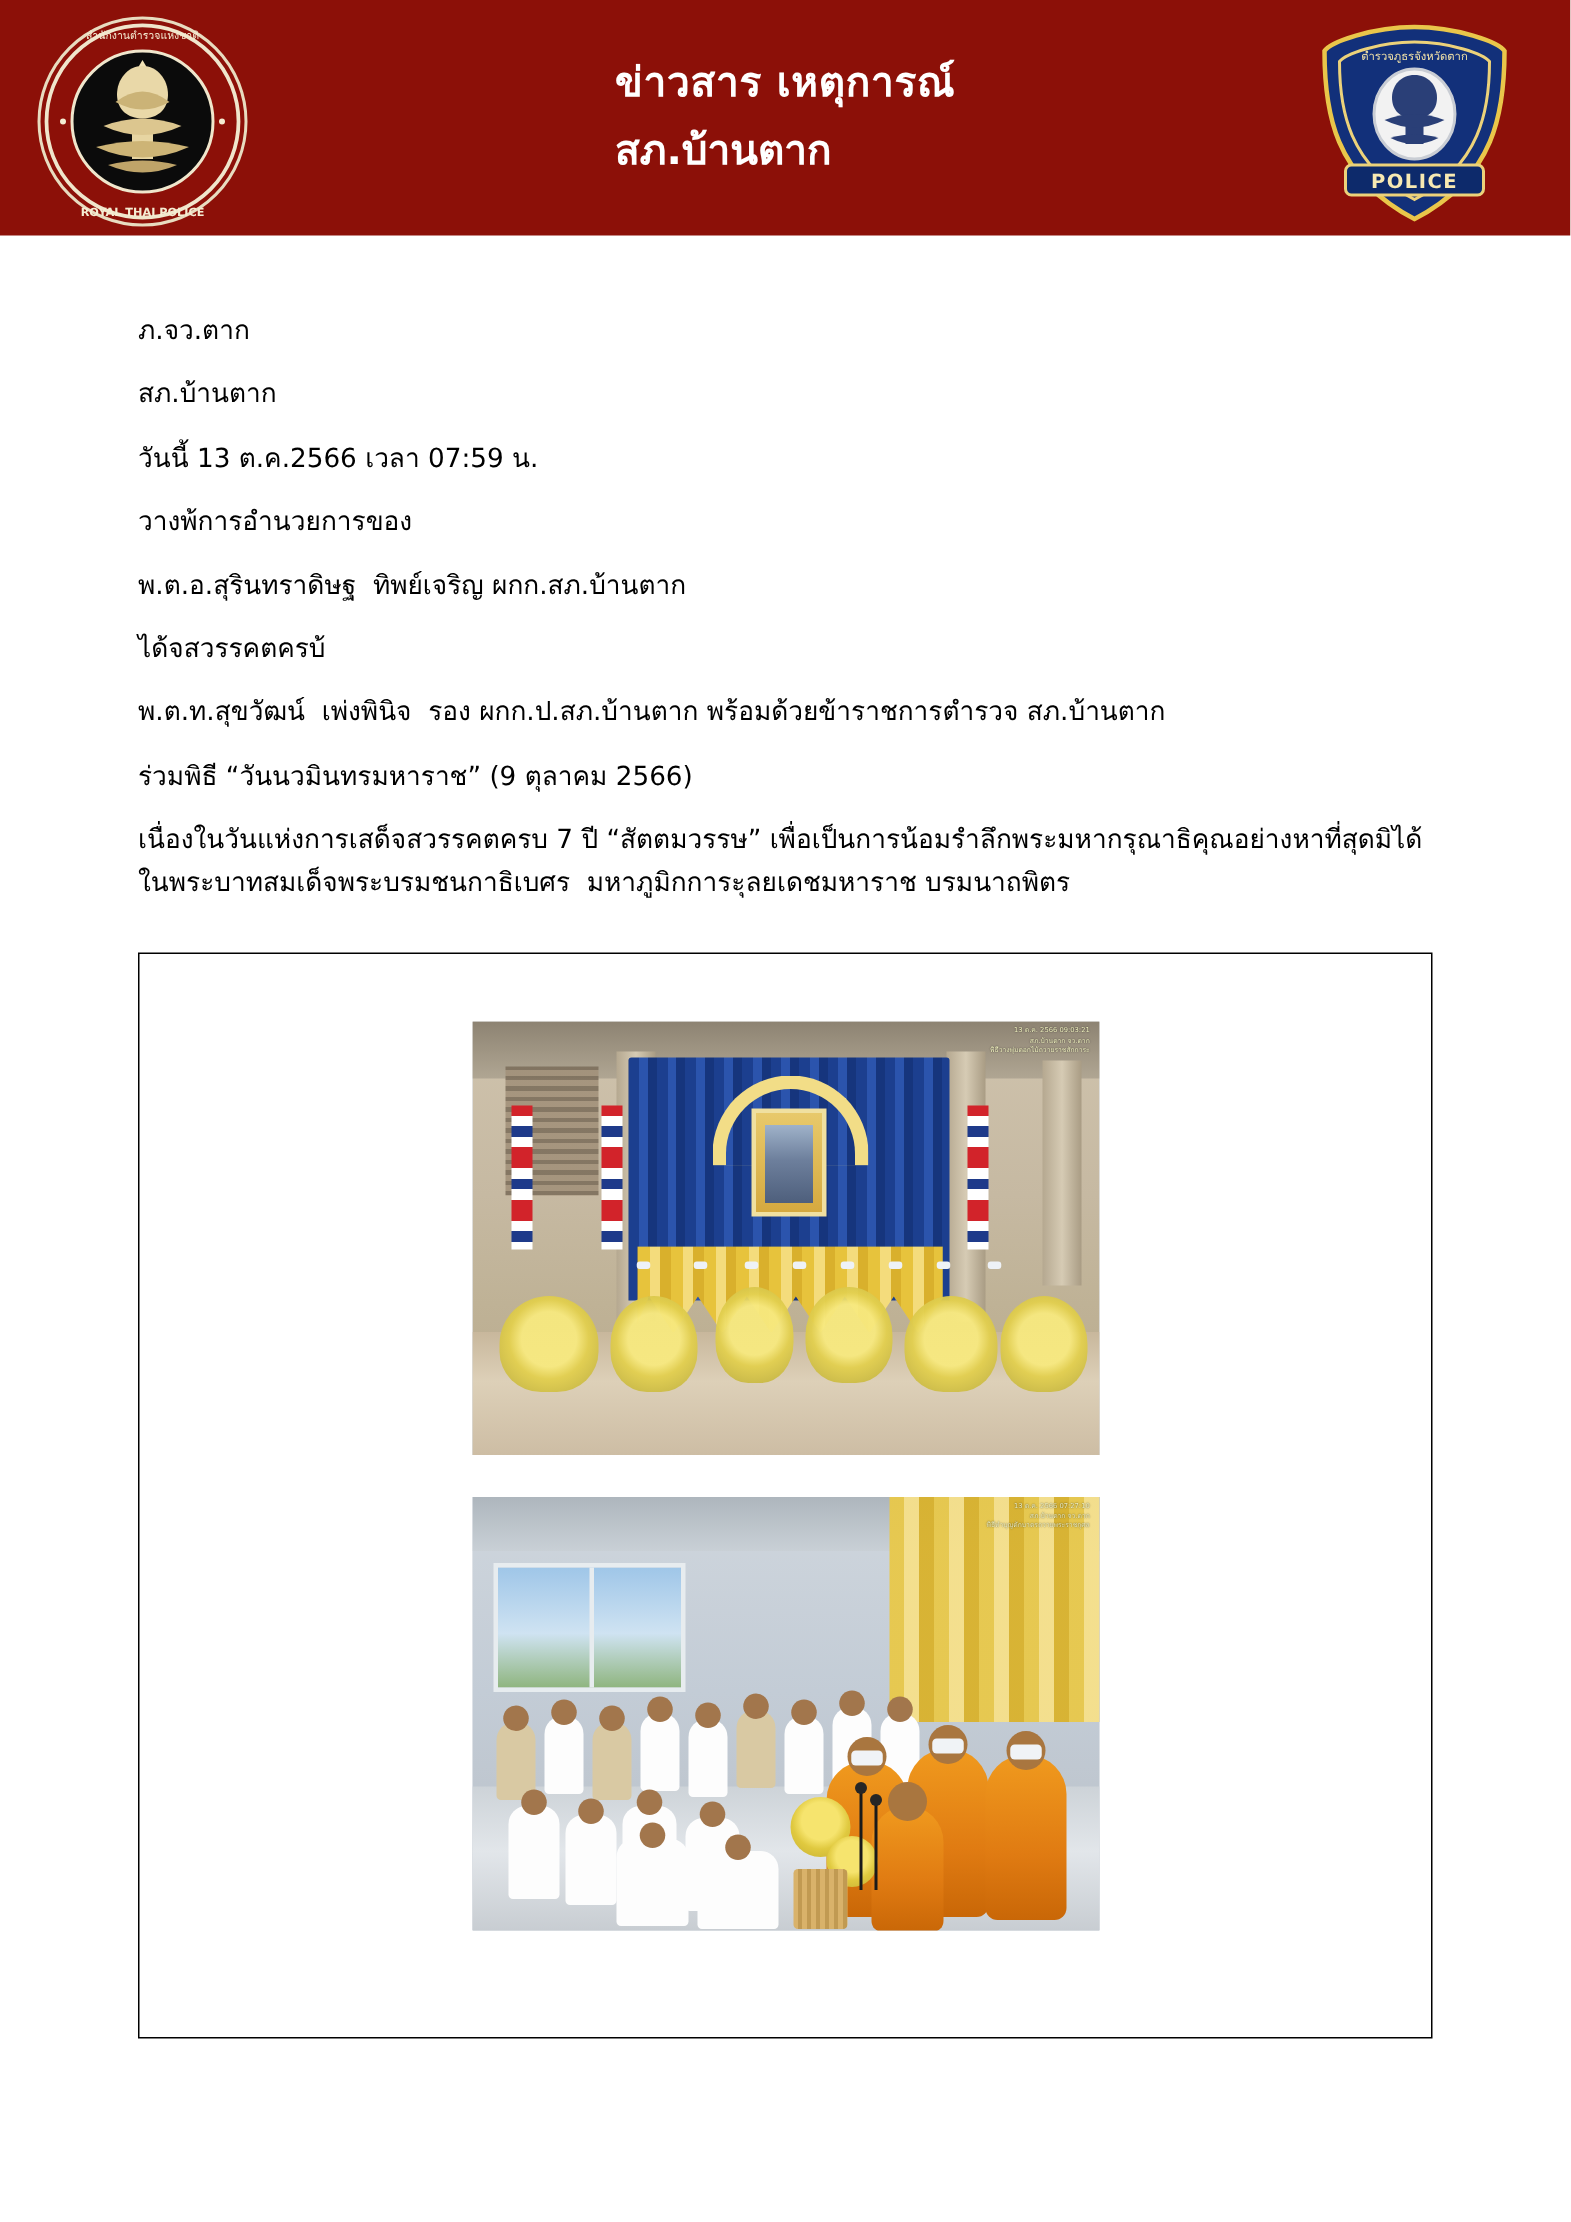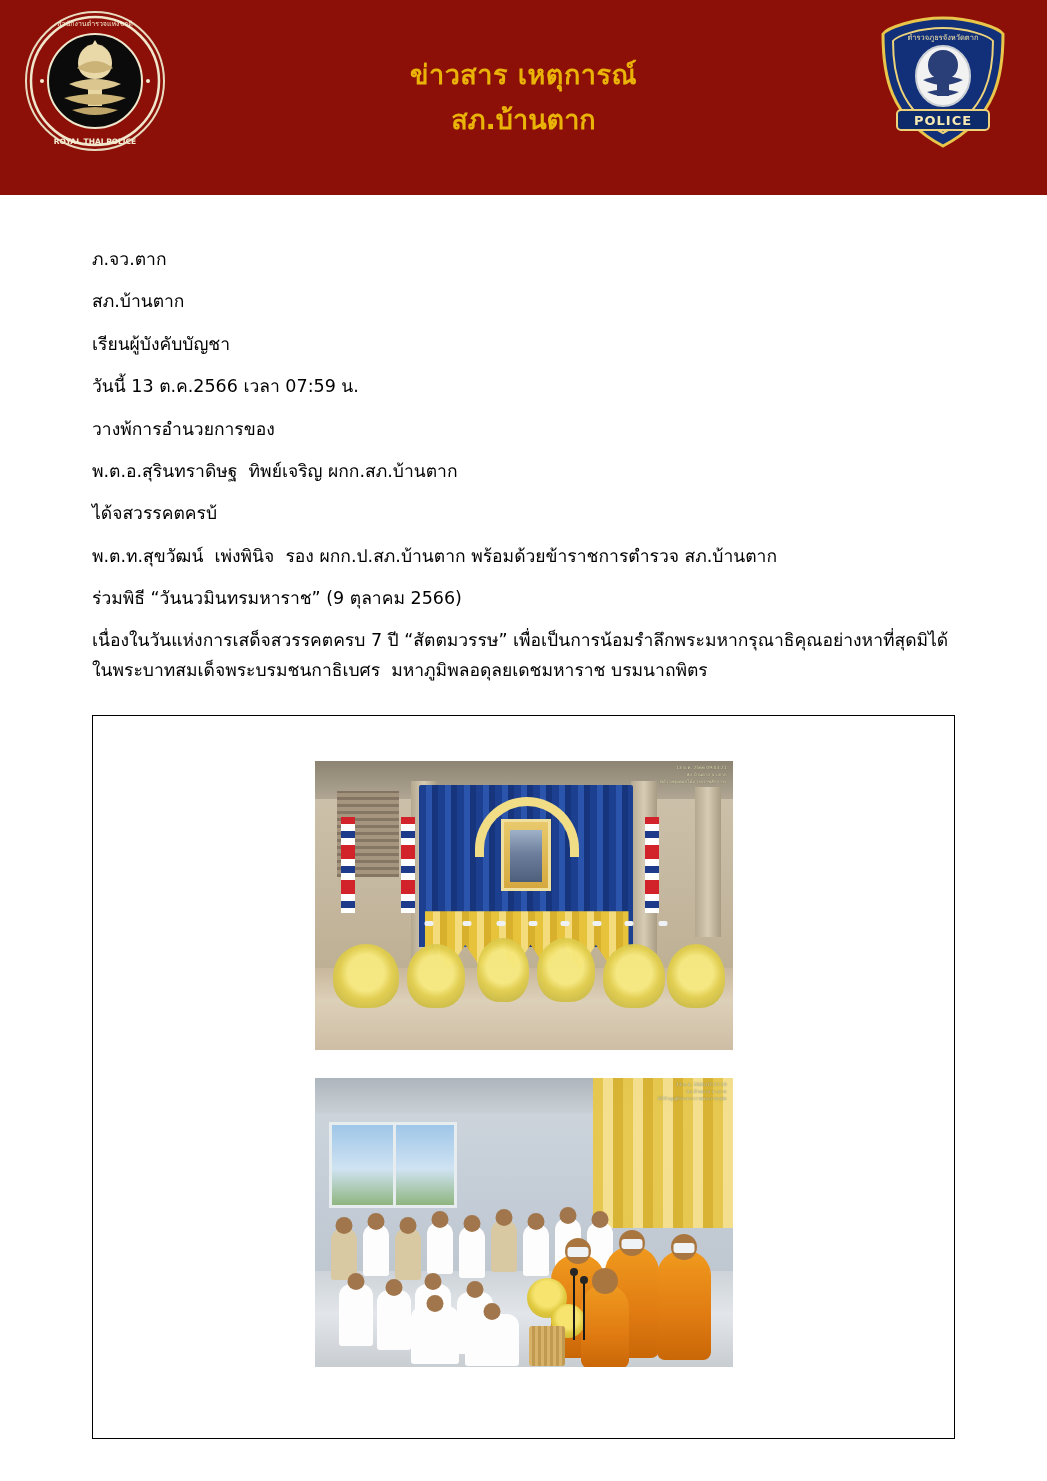--- a/index.html
+++ b/index.html
@@ -13,29 +13,28 @@
     font-family: "DejaVu Sans", "Liberation Sans", sans-serif;
     color: #000000;
     overflow: hidden;
     position: relative;
   }
 
   
   .header {
     position: relative;
     width: 1047px;
-    height: 195px;
+    height: 157px;
     background: #8c1008;
     display: flex;
     align-items: center;
     justify-content: center;
   }
   .header-titles {
-    text-align: center;
-    color: #eab308;
+    color: #ffffff;
     line-height: 1.35;
   }
   .header-title-1 {
     font-size: 27px;
     font-weight: bold;
     letter-spacing: 0.5px;
   }
   .header-title-2 {
     font-size: 27px;
     font-weight: bold;
@@ -300,29 +299,28 @@
       <path d="M52 78 q16 -5 32 0 q-16 8 -32 0z" fill="#2a3f77"></path>
       <rect x="22" y="96" width="92" height="20" rx="4" fill="#0d2a6b" stroke="#ecd27a" stroke-width="2"></rect>
       <text x="68" y="111" text-anchor="middle" fill="#f7e9b2" font-family="DejaVu Sans, sans-serif" font-size="13" font-weight="bold" letter-spacing="1">POLICE</text>
     </svg>
   </div>
 </div>
 
 <div class="doc-body">
   <div class="line">ภ.จว.ตาก</div>
   <div class="line">สภ.บ้านตาก</div>
-  <div class="line">เรียนผู้บังคับบัญชา</div>
   <div class="line">วันนี้ 13 ต.ค.2566 เวลา 07:59 น.</div>
   <div class="line">วางพ้การอำนวยการของ</div>
   <div class="line">พ.ต.อ.สุรินทราดิษฐ  ทิพย์เจริญ ผกก.สภ.บ้านตาก</div>
   <div class="line">ได้จสวรรคตครบ้</div>
   <div class="line">พ.ต.ท.สุขวัฒน์  เพ่งพินิจ  รอง ผกก.ป.สภ.บ้านตาก พร้อมด้วยข้าราชการตำรวจ สภ.บ้านตาก</div>
   <div class="line">ร่วมพิธี “วันนวมินทรมหาราช” (9 ตุลาคม 2566)</div>
   <div class="line wrap">เนื่องในวันแห่งการเสด็จสวรรคตครบ 7 ปี “สัตตมวรรษ” เพื่อเป็นการน้อมรำลึกพระมหากรุณาธิคุณอย่างหาที่สุดมิได้</div>
-  <div class="line last">ในพระบาทสมเด็จพระบรมชนกาธิเบศร  มหาภูมิพลอดุลยเดชมหาราช บรมนาถพิตร</div>
+  <div class="line last">ในพระบาทสมเด็จพระบรมชนกาธิเบศร  มหาภูมิกการะุลยเดชมหาราช บรมนาถพิตร</div>
 </div>
 
 <div class="photo-frame">
   <div class="photos">
 
     <div class="photo">
       <div class="p1-wall"></div>
       <div class="p1-ceiling"></div>
       <div class="p1-grill"></div>
       <div class="p1-grill2"></div>

